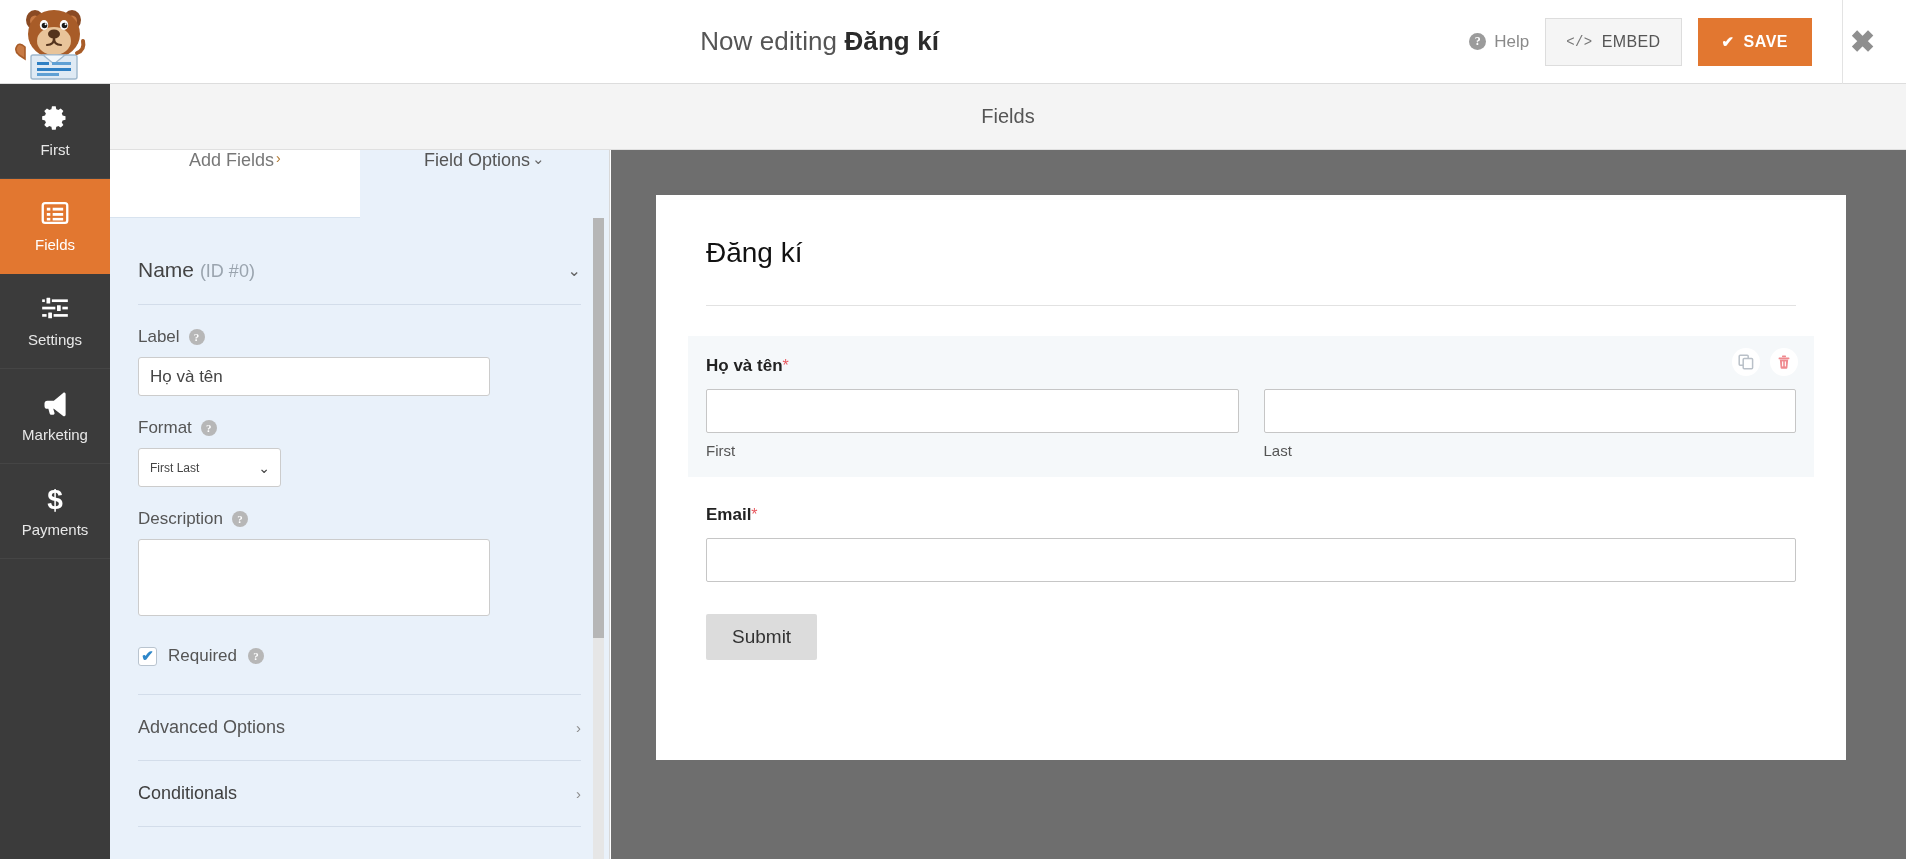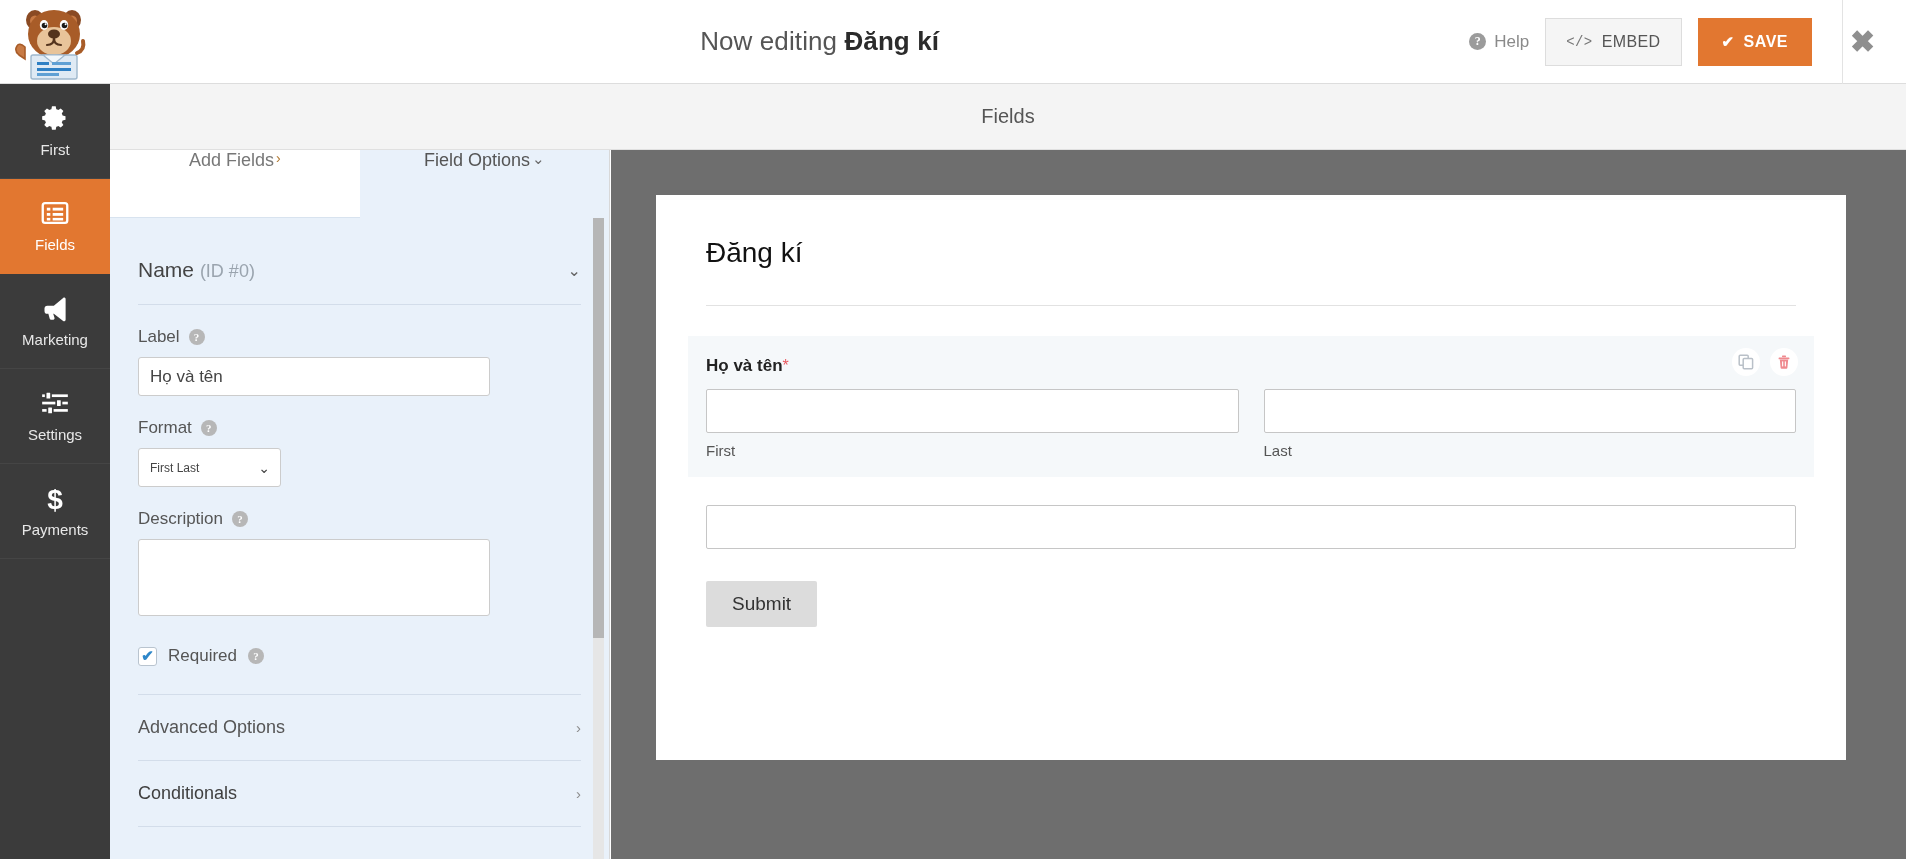--- a/index.html
+++ b/index.html
@@ -346,35 +346,35 @@
         <rect x="5" y="12" width="3" height="2.4" fill="#ffffff"></rect>
         <rect x="10" y="12" width="9" height="2.4" fill="#ffffff"></rect>
         <rect x="5" y="16.2" width="3" height="2.2" fill="#ffffff"></rect>
         <rect x="10" y="16.2" width="9" height="2.2" fill="#ffffff"></rect>
       </svg>
       <span>Fields</span>
     </div>
 
     <div class="side-item">
       <svg class="side-icon" viewBox="0 0 24 24">
-        <path fill="#ffffff" d="M20.5 3.2c-.5-.3-1.1-.2-1.5.2L11 10H5.5A2.5 2.5 0 003 12.5v2A2.5 2.5 0 005.5 17h.8l1.2 4.2c.15.5.6.8 1.1.8h2c.7 0 1.2-.68 1-1.35L10.5 17H11l8 6.1c.4.35 1 .4 1.5.1.4-.25.6-.7.6-1.15V4.3c0-.45-.2-.88-.6-1.1z"></path>
-      </svg>
-      <span>Marketing</span>
-    </div>
-
-    <div class="side-item">
-      <svg class="side-icon" viewBox="0 0 24 24">
         <rect x="1" y="4.6" width="22" height="2.3" fill="#ffffff"></rect>
         <rect x="1" y="10.9" width="22" height="2.3" fill="#ffffff"></rect>
         <rect x="1" y="17.2" width="22" height="2.3" fill="#ffffff"></rect>
         <rect x="4" y="2.6" width="4.6" height="6.3" rx="1" fill="#ffffff" stroke="#3b3b3b" stroke-width="1.4"></rect>
         <rect x="13" y="8.9" width="4.6" height="6.3" rx="1" fill="#ffffff" stroke="#3b3b3b" stroke-width="1.4"></rect>
         <rect x="5.5" y="15.2" width="4.6" height="6.3" rx="1" fill="#ffffff" stroke="#3b3b3b" stroke-width="1.4"></rect>
       </svg>
       <span>Settings</span>
+    </div>
+
+    <div class="side-item">
+      <svg class="side-icon" viewBox="0 0 24 24">
+        <path fill="#ffffff" d="M20.5 3.2c-.5-.3-1.1-.2-1.5.2L11 10H5.5A2.5 2.5 0 003 12.5v2A2.5 2.5 0 005.5 17h.8l1.2 4.2c.15.5.6.8 1.1.8h2c.7 0 1.2-.68 1-1.35L10.5 17H11l8 6.1c.4.35 1 .4 1.5.1.4-.25.6-.7.6-1.15V4.3c0-.45-.2-.88-.6-1.1z"></path>
+      </svg>
+      <span>Marketing</span>
     </div>
 
     <div class="side-item">
       <svg class="side-icon" viewBox="0 0 24 24">
         <text x="12" y="21" text-anchor="middle" font-size="24" font-weight="bold" fill="#ffffff" font-family="Liberation Sans, sans-serif">$</text>
       </svg>
       <span>Payments</span>
     </div>
   </div>
 
@@ -494,20 +494,23 @@
             </div>
             <div class="name-col">
               <div class="fake-input"></div>
               <div class="sub-label">Last</div>
             </div>
           </div>
         </div>
 
         
         <div class="fld-block plain">
+          <div class="fld-label">
+            <span>Email</span><span class="req-star">*</span>
+          </div>
           <div class="fake-input"></div>
         </div>
 
         <button class="btn-submit">Submit</button>
 
       </div>
     </div>
   </div>
 
 </div>

